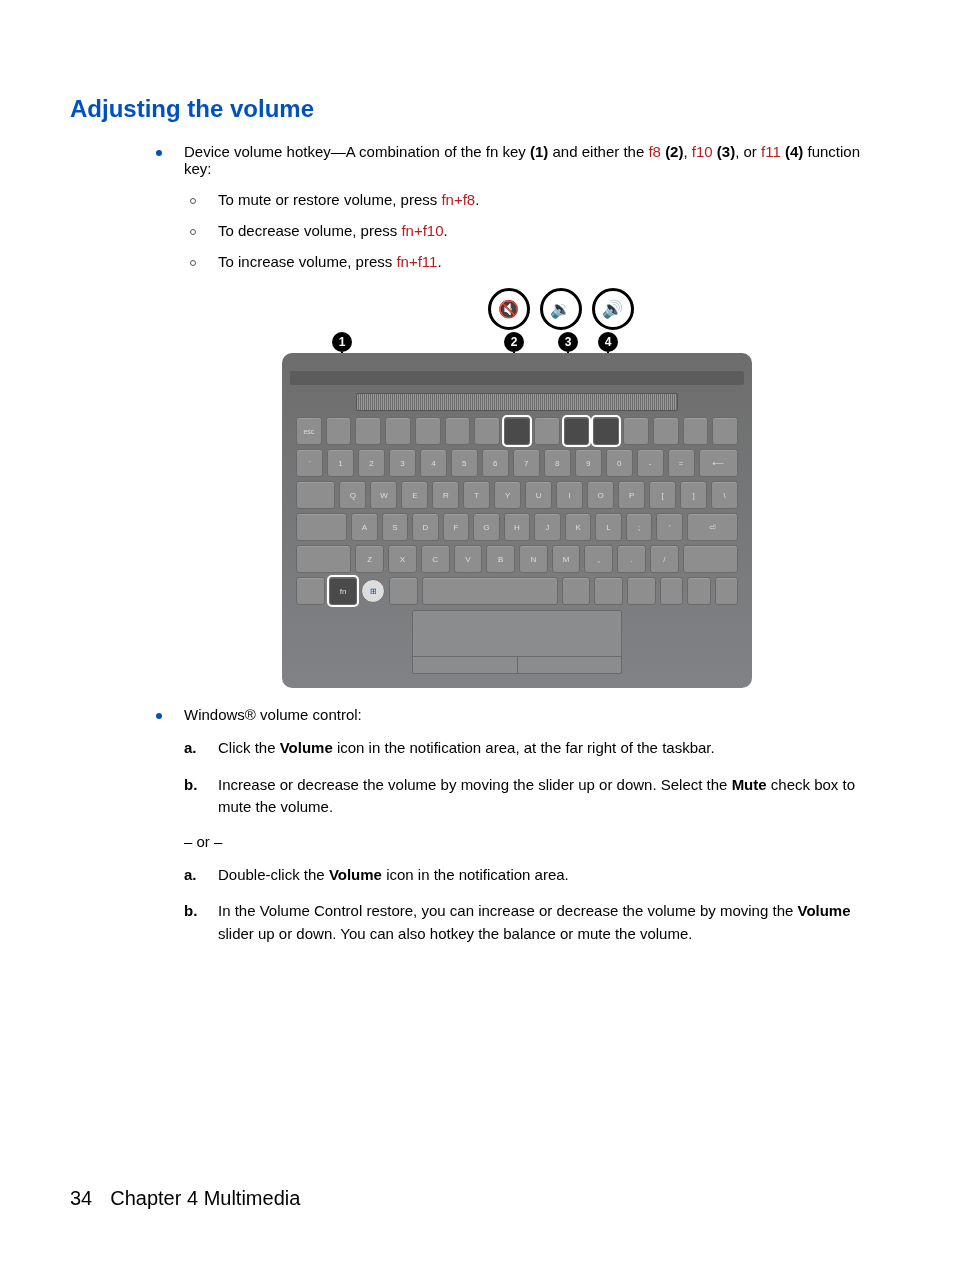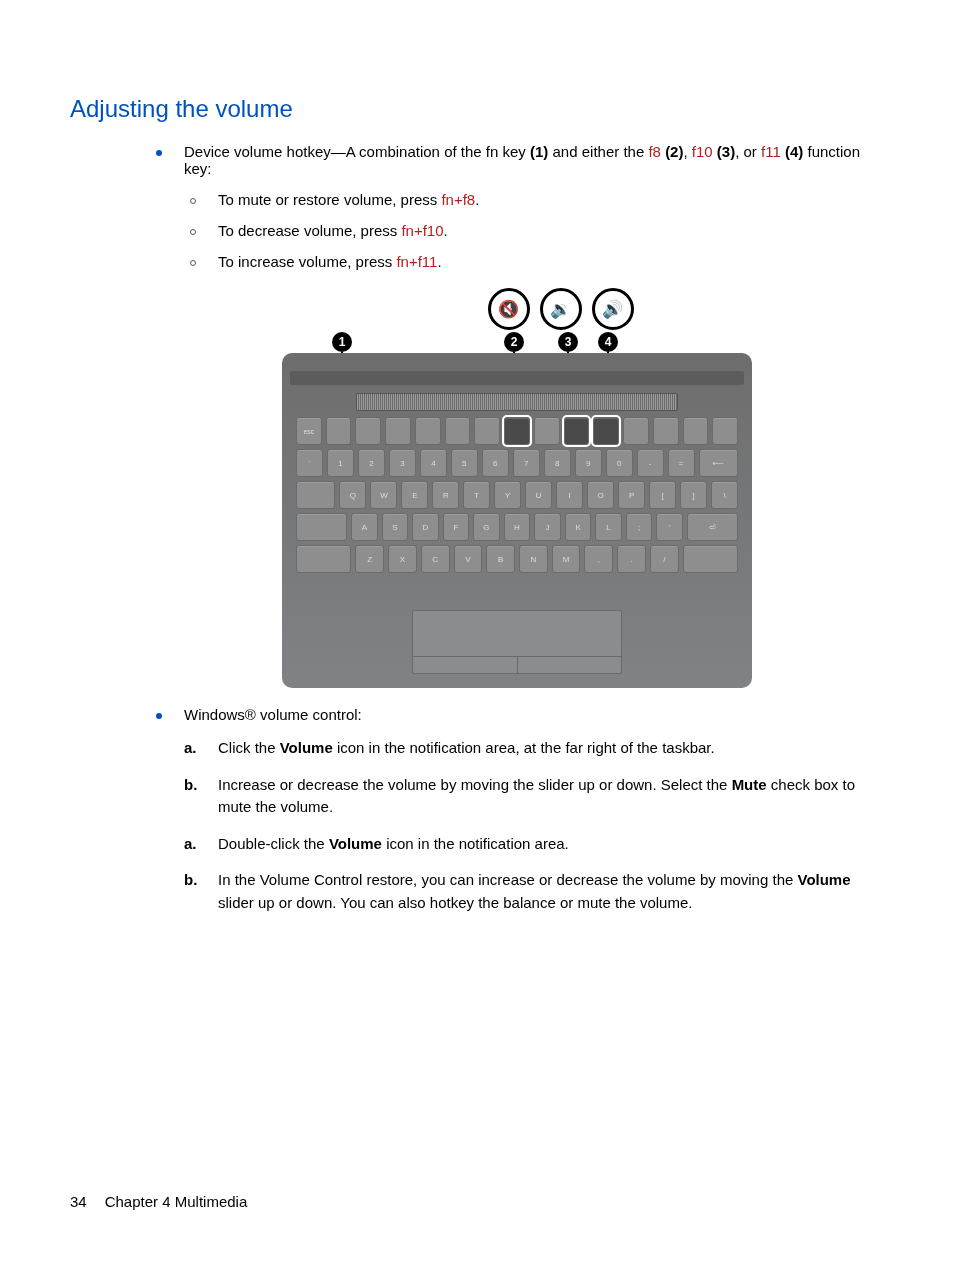--- a/index.html
+++ b/index.html
@@ -13,21 +13,21 @@
   .page {
     width: 954px;
     height: 1270px;
     box-sizing: border-box;
     padding: 95px 70px 60px 70px;
     position: relative;
   }
   h2.section-heading {
     color: #0051c0;
     font-size: 24px;
-    font-weight: normal;
+    font-weight: bold;
     margin: 0 0 20px 0;
   }
   .body-indent {
     margin-left: 80px;
   }
   p.intro {
     margin: 0 0 20px 0;
   }
   ul.disc {
     list-style: none;
@@ -230,21 +230,21 @@
   }
   .lead-line {
     position:absolute;
     width: 2px;
     background:#000;
   }
   .footer {
     position: absolute;
     bottom: 60px;
     left: 70px;
-    font-size: 15px;
+    font-size: 20px;
   }
   .footer .pg { margin-right: 18px; }
 </style>
 </head>
 <body>
 
 <div class="page">
 
   <h2 class="section-heading">Adjusting the volume</h2>
 
@@ -360,20 +360,33 @@
                     <div class="key">C</div>
                     <div class="key">V</div>
                     <div class="key">B</div>
                     <div class="key">N</div>
                     <div class="key">M</div>
                     <div class="key">,</div>
                     <div class="key">.</div>
                     <div class="key">/</div>
                     <div class="key wider"></div>
                 </div>
+                <div class="kb-row">
+                  <div class="key"></div>
+                    <div class="key hl">fn</div>
+                    <div class="key win">⊞</div>
+                    <div class="key"></div>
+                    <div class="key space"></div>
+                    <div class="key"></div>
+                    <div class="key"></div>
+                    <div class="key"></div>
+                    <div class="key small"></div>
+                    <div class="key small"></div>
+                    <div class="key small"></div>
+                </div>
               </div>
               <div class="touchpad"></div>
             </div>
           </div>
         </div>
       </li>
 
       <li>
         <span>Windows® volume control:</span>
 
@@ -381,20 +394,21 @@
           <li>
             <span class="marker">a.</span>
             <span>Click the </span><span class="bold">Volume</span><span> icon in the notification area, at the far right of the taskbar.</span>
           </li>
           <li>
             <span class="marker">b.</span>
             <span>Increase or decrease the volume by moving the slider up or down. Select the </span><span class="bold">Mute</span><span> check box to mute the volume.</span>
           </li>
         </ol>
 
+        <div class="or-sep">– or –</div>
 
         <ol class="alpha">
           <li>
             <span class="marker">a.</span>
             <span>Double-click the </span><span class="bold">Volume</span><span> icon in the notification area.</span>
           </li>
           <li>
             <span class="marker">b.</span>
             <span>In the Volume Control restore, you can increase or decrease the volume by moving the </span><span class="bold">Volume</span><span> slider up or down. You can also hotkey the balance or mute the volume.</span>
           </li>

